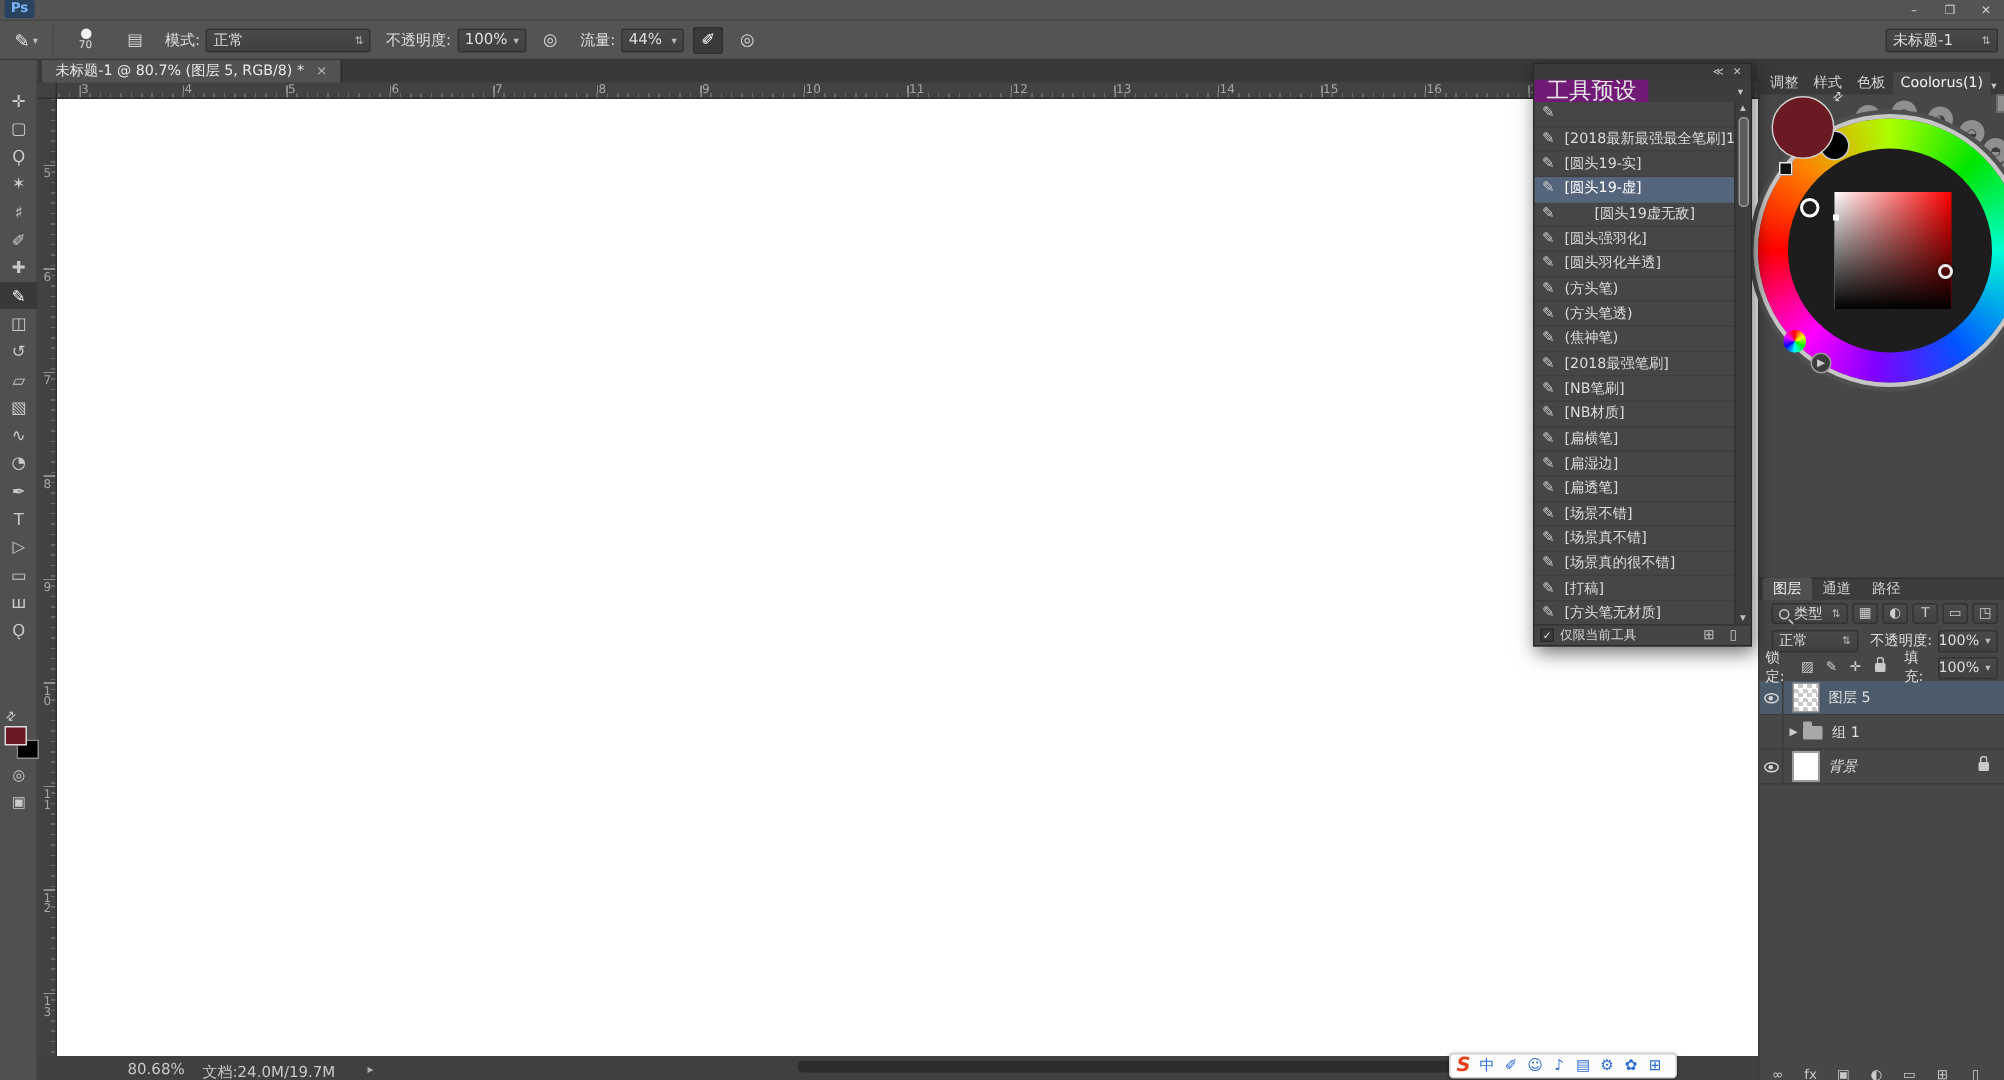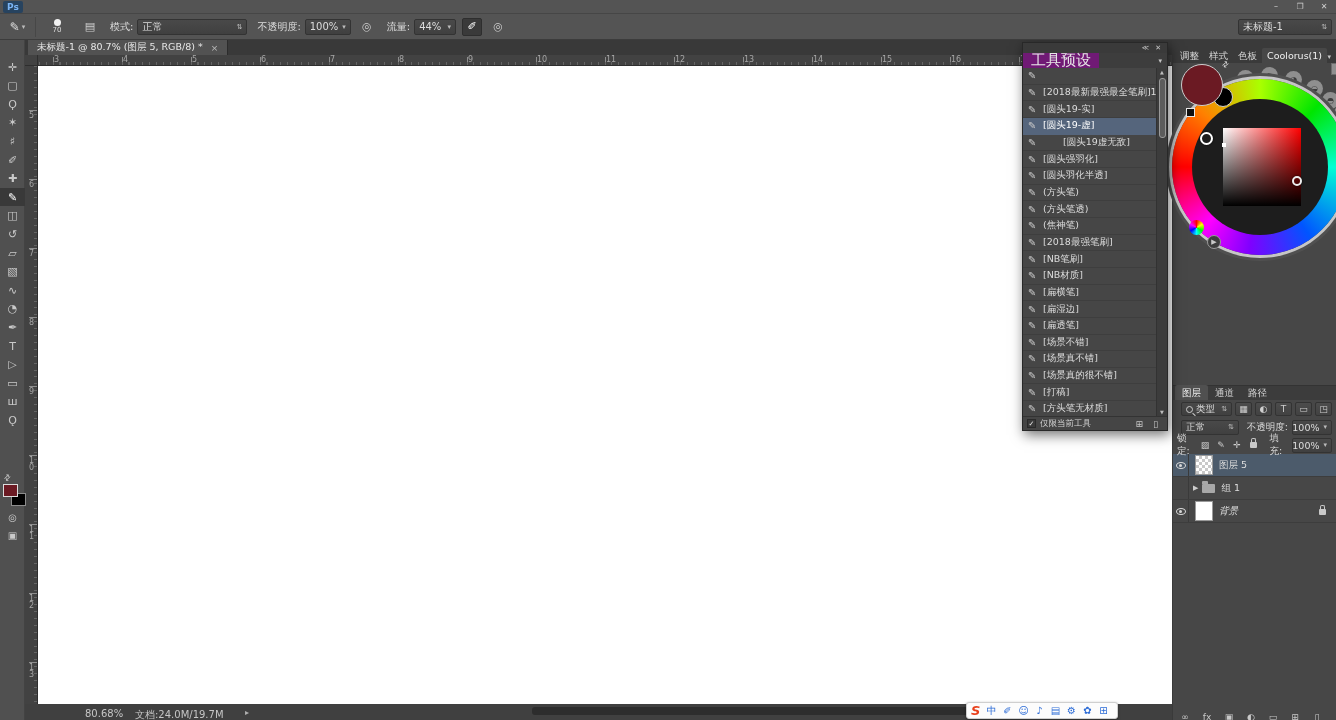--- a/index.html
+++ b/index.html
@@ -1,35 +1,35 @@
 <!DOCTYPE html>
 <html><head>
 <meta charset="utf-8">
 <style>
 *{margin:0;padding:0;box-sizing:border-box;user-select:none}
 html,body{width:1336px;height:720px;overflow:hidden;background:#535353;font-family:"DejaVu Sans",sans-serif;position:relative}
 
-#menubar{position:absolute;left:0;top:0;width:1336px;height:14px;background:#545454;border-bottom:1px solid #464646;display:flex;align-items:center;z-index:70}
+#menubar{position:absolute;left:0;top:0;width:1336px;height:14px;background:#545454;border-bottom:1px solid #464646;display:flex;align-items:flex-start;z-index:70}
 .ps-logo{width:20px;height:12px;margin:0 8px 0 3px;background:#27435f;color:#7ab4f5;font-weight:bold;font-size:9px;display:flex;align-items:center;justify-content:center;border-radius:2px}
 .menu-item{font-size:9.5px;color:#e3e3e3;padding:0 9px;line-height:13px;white-space:nowrap}
 #win-controls{margin-left:auto;display:flex}
 .win-btn{width:24px;text-align:center;font-size:8px;color:#cfcfcf;line-height:13px}
 
 #optionsbar{position:absolute;left:0;top:14px;width:1336px;height:26px;background:#545454;border-bottom:1px solid #3c3c3c;display:flex;align-items:center;z-index:69;font-size:10px;color:#dedede}
 .opt-label{margin-left:10px;white-space:nowrap}
 .field{height:16px;background:linear-gradient(#494949,#404040);border:1px solid #333;border-radius:2px;color:#ddd;display:flex;align-items:center;padding:0 4px;margin-left:4px;white-space:nowrap}
 .field .spin{margin-left:auto;font-size:7px;color:#bbb;padding-left:4px}
 .opt-icon{width:20px;height:18px;margin-left:6px;display:flex;align-items:center;justify-content:center;color:#cfcfcf;font-size:11px;border-radius:2px}
 .opt-icon.pressed{background:#3a3a3a;border:1px solid #2e2e2e;color:#fff}
 #tool-preview{width:32px;height:20px;margin-left:4px;display:flex;align-items:center;justify-content:center;color:#e0e0e0;font-size:12px;border-right:1px solid #474747;padding-right:4px}
 #brush-tip{width:34px;height:20px;margin-left:4px;display:flex;flex-direction:column;align-items:center;justify-content:center;line-height:1}
 #brush-tip .dot{width:7px;height:7px;border-radius:50%;background:#f2f2f2;margin-bottom:1px}
 #brush-tip .num{font-size:7px;color:#ddd}
 .mini-caret{font-size:7px;color:#bbb;margin-left:2px}
-#workspace-select{margin-left:auto;margin-right:4px;width:94px}
+#workspace-select{margin-left:auto;margin-right:4px;width:75px}
 
 #tabbar{position:absolute;left:25px;top:40px;width:1147px;height:15px;background:#393939;z-index:5}
 #doctab{position:absolute;left:3px;top:0;height:15px;background:#525252;border-right:1px solid #2c2c2c;display:flex;align-items:center;padding:0 9px;font-size:9.5px;color:#e8e8e8;white-space:nowrap}
 #doctab .close{margin-left:8px;color:#b9b9b9;font-size:9px}
 
 #toolbar{position:absolute;left:0;top:40px;width:25px;height:680px;background:#505050;border-right:1px solid #434343;z-index:10}
 .tool{position:absolute;left:0;width:25px;height:18px;color:#c9c9c9;font-size:11px;display:flex;align-items:center;justify-content:center;line-height:1}
 .tool.sel{background:#393939;color:#fff}
 #swap-mini{position:absolute;left:4px;top:433px;font-size:8px;color:#c9c9c9;transform:rotate(-45deg)}
 #fg-swatch{position:absolute;left:3px;top:444px;width:15px;height:13px;border:1px solid #dcdcdc;z-index:2}

